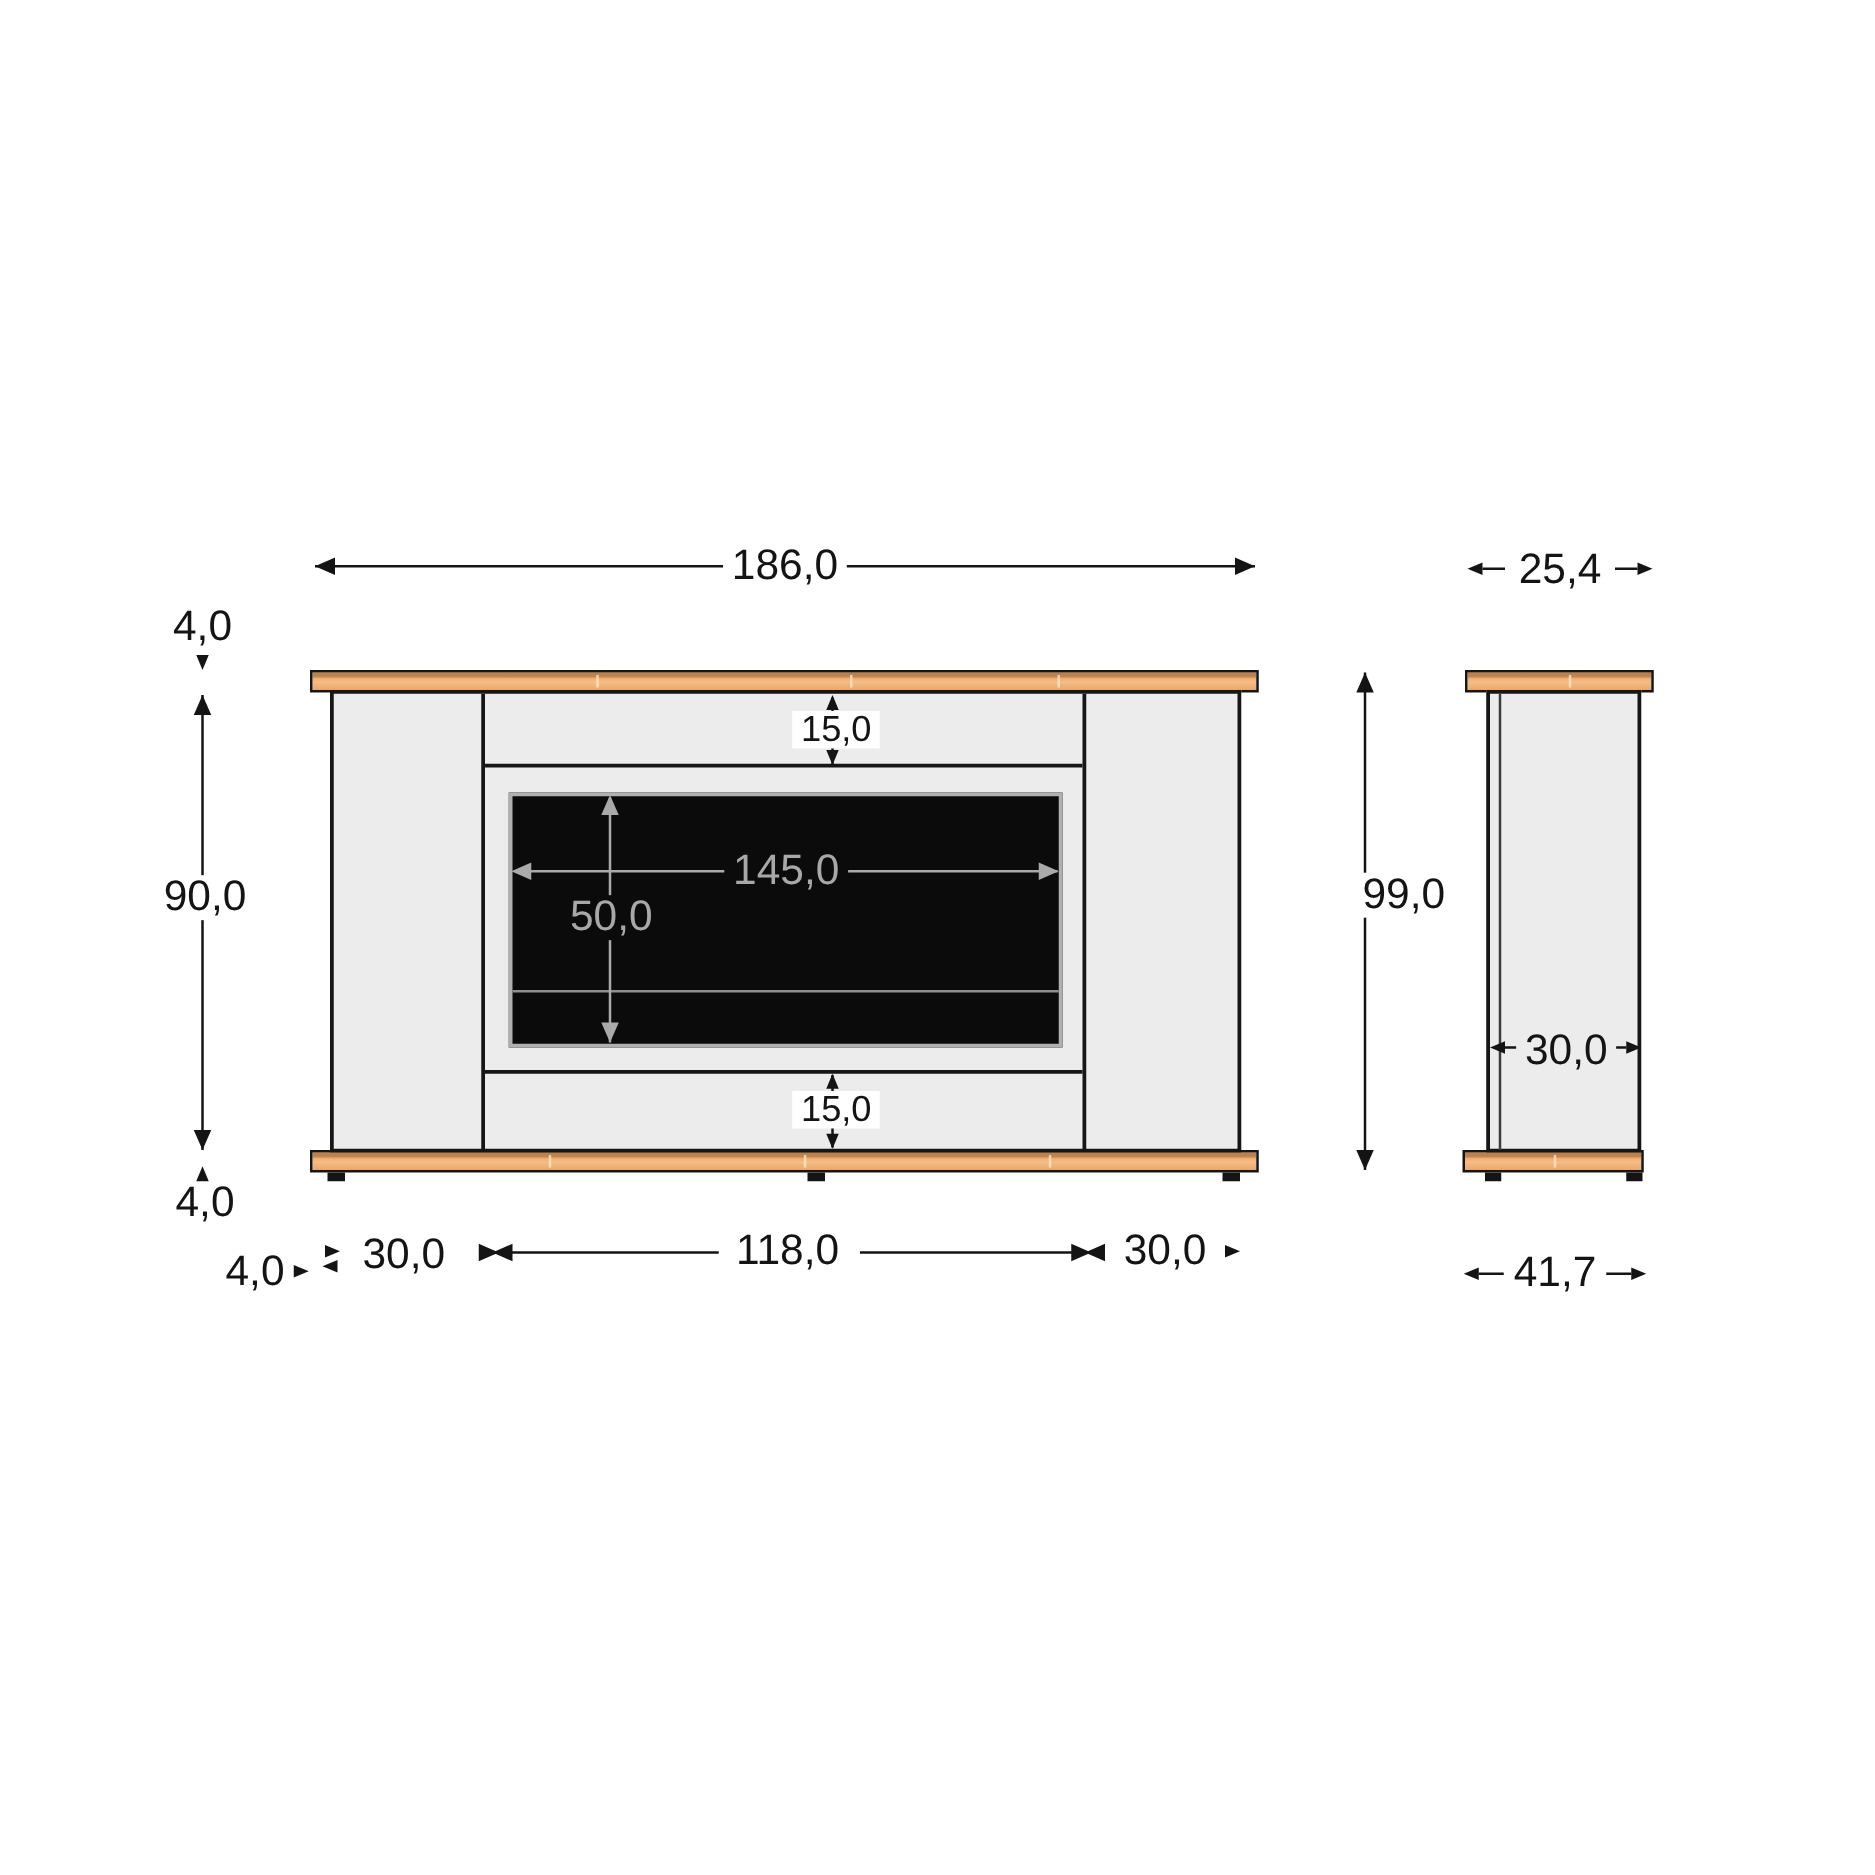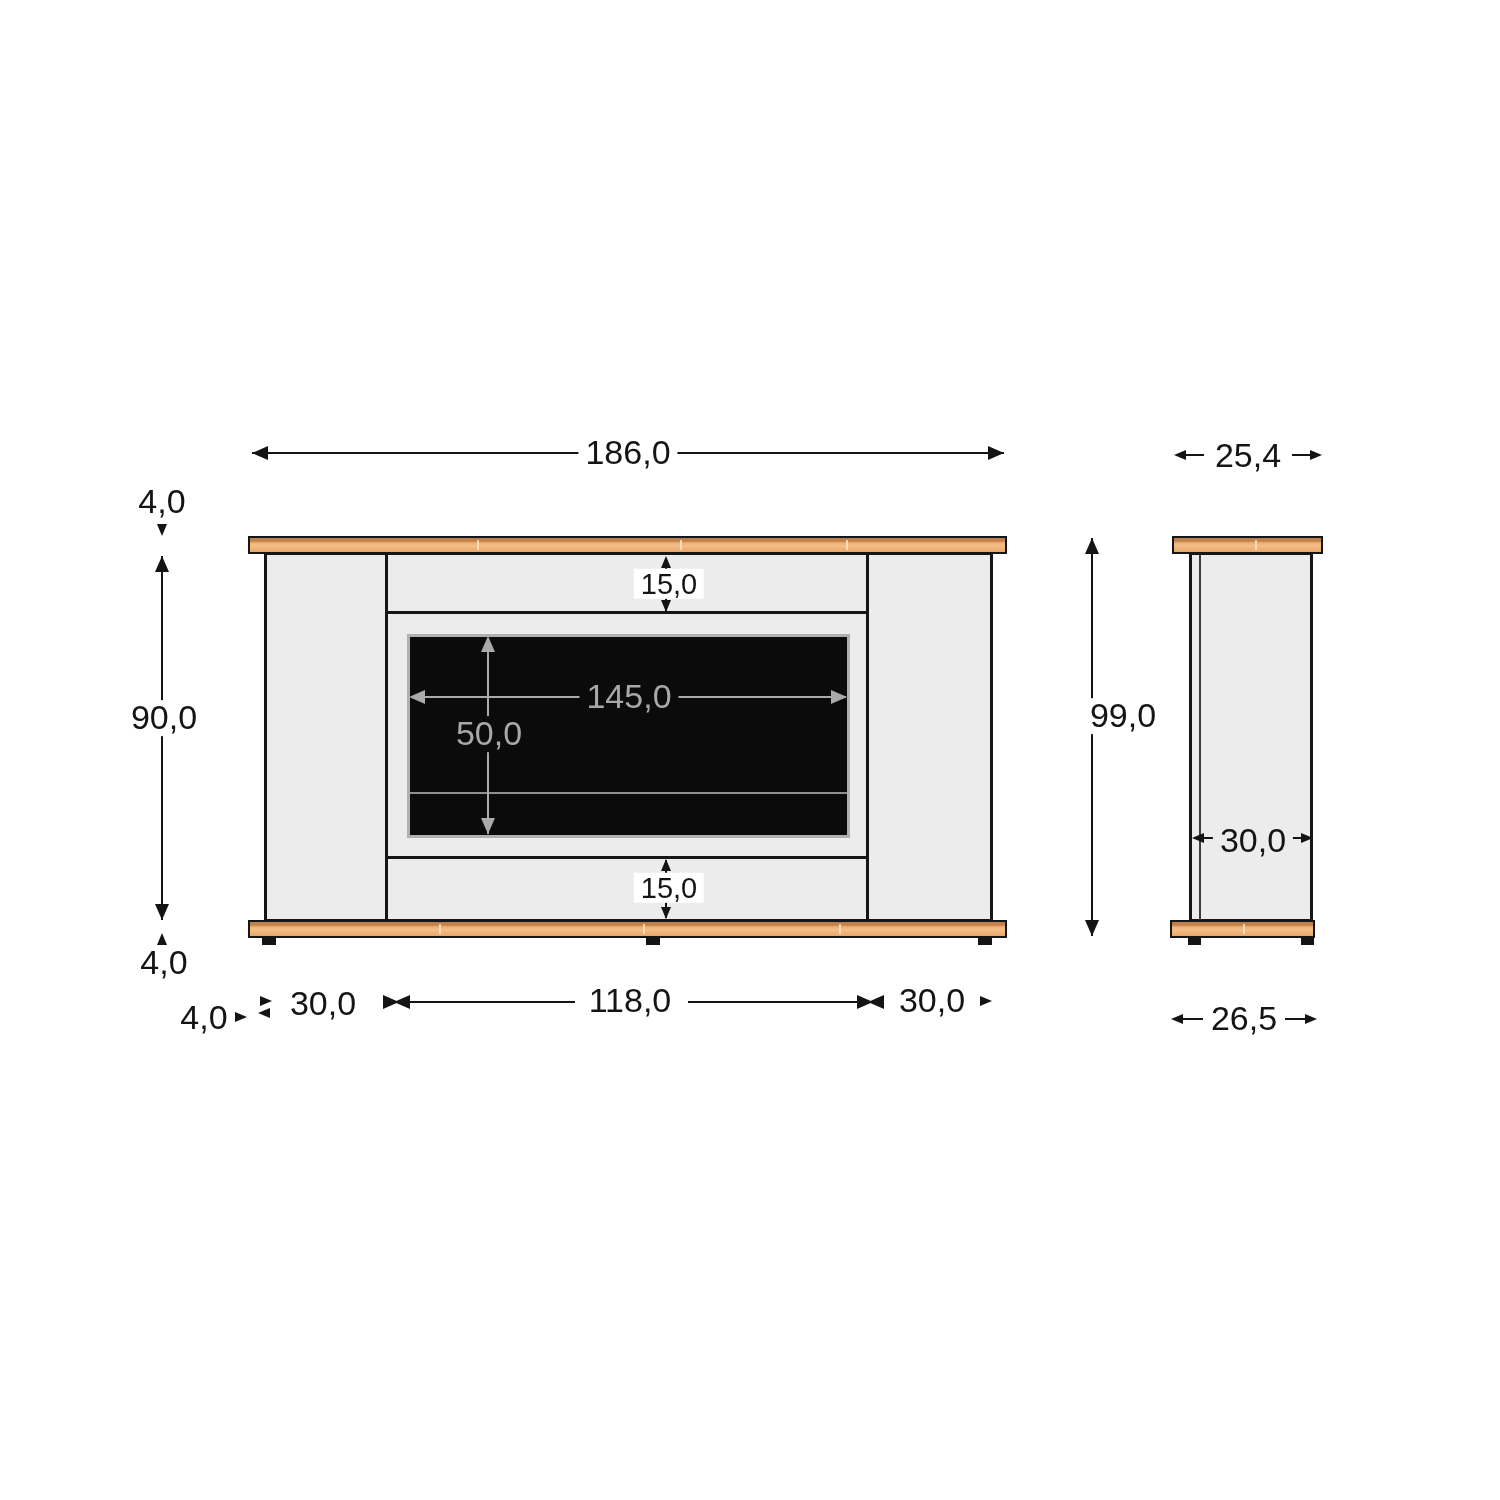--- a/index.html
+++ b/index.html
@@ -136,17 +136,17 @@
   <div class="lbl" style="left:1096px;top:716px;margin-left:27px;">99,0</div>
 
   <div class="tri tl s" style="left:1192px;top:833px;"></div>
   <div class="ln" style="left:1204px;top:837px;width:14px;height:2px;"></div>
   <div class="lbl on-panel" style="left:1253px;top:841px;">30,0</div>
   <div class="ln" style="left:1287px;top:837px;width:14px;height:2px;"></div>
   <div class="tri tr s" style="left:1301px;top:833px;"></div>
 
   <div class="tri tl s" style="left:1171px;top:1014px;"></div>
   <div class="ln" style="left:1183px;top:1018px;width:20px;height:2px;"></div>
-  <div class="lbl nobg" style="left:1244px;top:1019px;">26,5</div>
+  <div class="lbl nobg" style="left:1244px;top:1019px;">41,7</div>
   <div class="ln" style="left:1285px;top:1018px;width:20px;height:2px;"></div>
   <div class="tri tr s" style="left:1305px;top:1014px;"></div>
 
 </div>
 
 </body></html>

